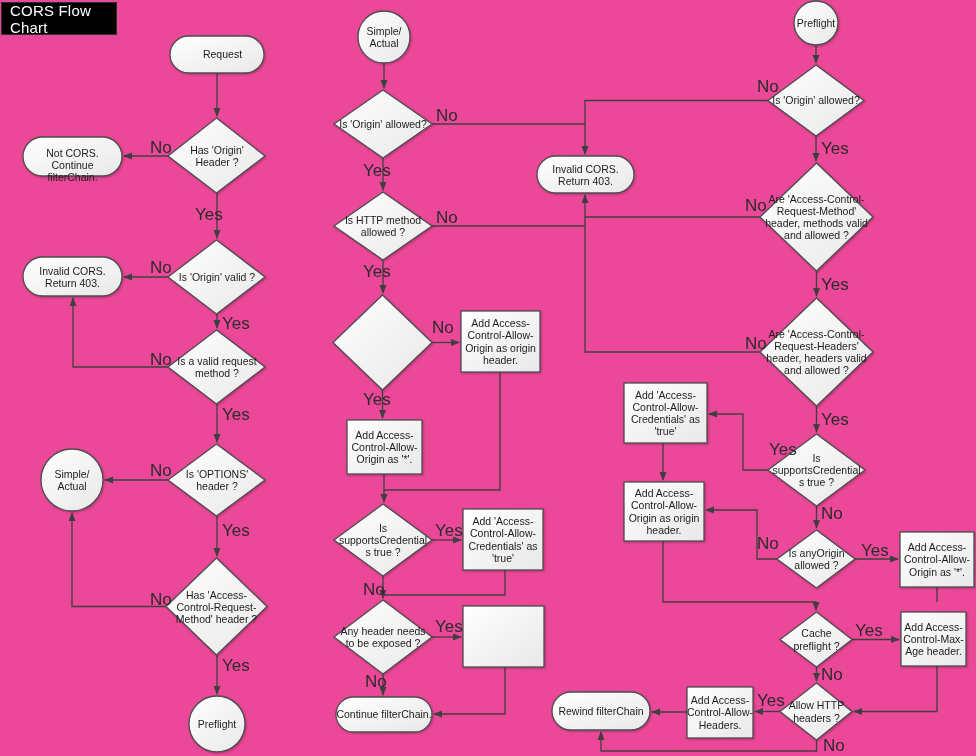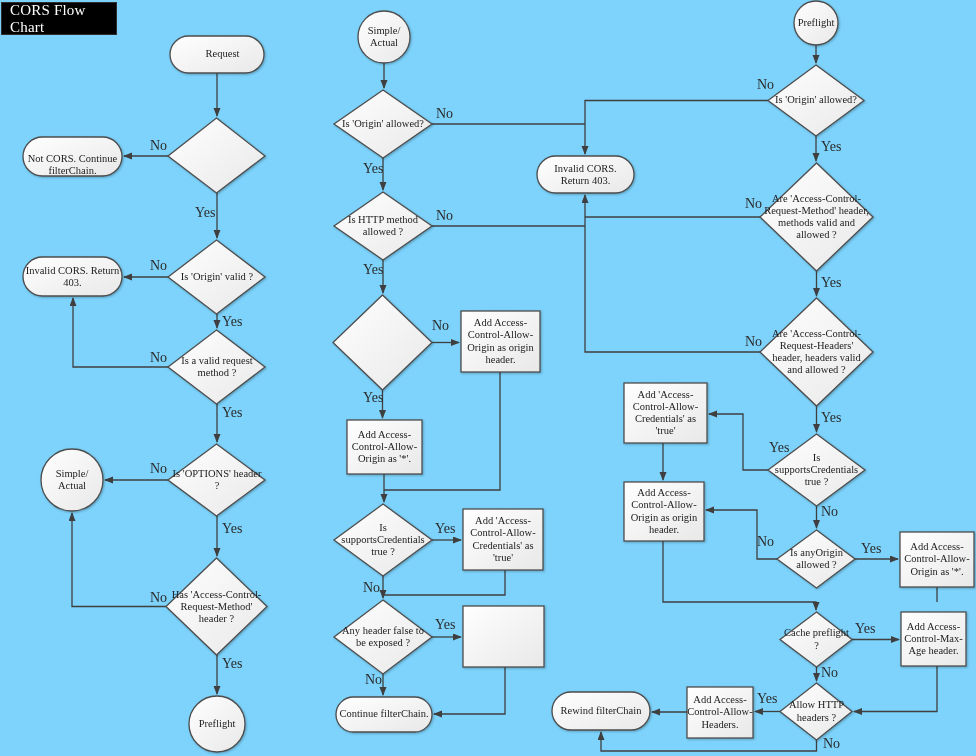--- a/index.html
+++ b/index.html
@@ -1,35 +1,35 @@
 <!DOCTYPE html>
 <html><head>
 <meta charset="utf-8">
 <style>
   html,body{margin:0;padding:0;background:#ffffff;}
   #canvas{
     position:relative;width:976px;height:756px;overflow:hidden;
-    font-family:Liberation Serif, serif;background:#7dd3fc;
+    font-family:Liberation Sans, sans-serif;background:#ec4899;
   }
   #canvas svg{position:absolute;left:0;top:0;}
   .shp{stroke:#4d4d4d;stroke-width:1.3;fill:url(#gshape);filter:drop-shadow(1.6px 1.6px 1px rgba(0,0,0,0.25));}
   .edge{fill:none;stroke:#3f3f3f;stroke-width:1.3;}
   .title{
     position:absolute;left:1px;top:2px;width:116px;height:33px;
     background:#000000;color:#ffffff;border:1px solid #2e2e2e;
     display:flex;align-items:center;padding-left:8px;box-sizing:border-box;
     font-size:15px;letter-spacing:0.2px;
   }
   .nl{
     position:absolute;display:flex;align-items:center;justify-content:center;
     text-align:center;font-size:10.5px;line-height:1.16;color:#1c1c1c;
     overflow-wrap:break-word;word-break:break-word;box-sizing:border-box;
   }
   .el{
-    position:absolute;font-size:14px;color:#2b2b2b;white-space:nowrap;
+    position:absolute;font-size:17px;color:#2b2b2b;white-space:nowrap;
   }
 </style>
 </head>
 <body>
 
 <div id="canvas">
 
   <svg width="976" height="756" viewBox="0 0 976 756">
     <defs>
       <linearGradient id="gshape" x1="0" y1="0" x2="1" y2="1">
@@ -130,38 +130,39 @@
       <rect class="shp" x="901" y="612" width="65" height="54"></rect>
       <polygon class="shp" points="816.5,683 852,711.5 816.5,740 780,711.5"></polygon>
       <rect class="shp" x="687" y="687" width="66" height="51"></rect>
       <rect class="shp" x="552" y="692" width="98" height="38" rx="19"></rect>
     </g>
   </svg>
 
   <div class="title">CORS Flow Chart</div>
 
   <div class="nl" style="left:170px;top:36px;width:105px;height:37px">Request</div>
+  <div class="nl" style="left:172px;top:126px;width:90px;height:60px">Has 'Origin' Header ?</div>
   <div class="nl" style="left:25px;top:138px;width:95px;height:54px">Not CORS. Continue filterChain.</div>
   <div class="nl" style="left:172px;top:248px;width:90px;height:58px">Is 'Origin' valid ?</div>
   <div class="nl" style="left:25px;top:258px;width:95px;height:38px">Invalid CORS. Return 403.</div>
   <div class="nl" style="left:172px;top:338px;width:90px;height:58px">Is a valid request method ?</div>
   <div class="nl" style="left:44px;top:452px;width:56px;height:56px">Simple/ Actual</div>
   <div class="nl" style="left:172px;top:452px;width:90px;height:56px">Is 'OPTIONS' header ?</div>
   <div class="nl" style="left:170px;top:566px;width:93px;height:82px">Has 'Access-Control-Request-Method' header ?</div>
   <div class="nl" style="left:190px;top:698px;width:54px;height:52px">Preflight</div>
 
   <div class="nl" style="left:357px;top:11px;width:54px;height:52px">Simple/ Actual</div>
   <div class="nl" style="left:338px;top:98px;width:90px;height:52px">Is 'Origin' allowed?</div>
   <div class="nl" style="left:539px;top:157px;width:93px;height:36px">Invalid CORS. Return 403.</div>
   <div class="nl" style="left:338px;top:200px;width:90px;height:52px">Is HTTP method allowed ?</div>
   <div class="nl" style="left:461px;top:311px;width:79px;height:61px">Add Access-Control-Allow-Origin as origin header.</div>
   <div class="nl" style="left:347px;top:420px;width:75px;height:54px">Add Access-Control-Allow-Origin as '*'.</div>
   <div class="nl" style="left:338px;top:508px;width:90px;height:64px">Is supportsCredentials true ?</div>
   <div class="nl" style="left:463px;top:509px;width:80px;height:61px">Add 'Access-Control-Allow-Credentials' as 'true'</div>
-  <div class="nl" style="left:338px;top:606px;width:90px;height:62px">Any header false to be exposed ?</div>
+  <div class="nl" style="left:338px;top:606px;width:90px;height:62px">Any header needs to be exposed ?</div>
   <div class="nl" style="left:336px;top:697px;width:96px;height:35px">Continue filterChain.</div>
 
   <div class="nl" style="left:792px;top:1px;width:48px;height:44px">Preflight</div>
   <div class="nl" style="left:772px;top:75px;width:88px;height:51px">Is 'Origin' allowed?</div>
   <div class="nl" style="left:764px;top:172px;width:105px;height:90px">Are 'Access-Control-Request-Method' header, methods valid and allowed ?</div>
   <div class="nl" style="left:764px;top:307px;width:105px;height:90px">Are 'Access-Control-Request-Headers' header, headers valid and allowed ?</div>
   <div class="nl" style="left:624px;top:383px;width:83px;height:60px">Add 'Access-Control-Allow-Credentials' as 'true'</div>
   <div class="nl" style="left:772px;top:438px;width:89px;height:64px">Is supportsCredentials true ?</div>
   <div class="nl" style="left:624px;top:482px;width:80px;height:59px">Add Access-Control-Allow-Origin as origin header.</div>
   <div class="nl" style="left:780px;top:535px;width:73px;height:48px">Is anyOrigin allowed ?</div>

